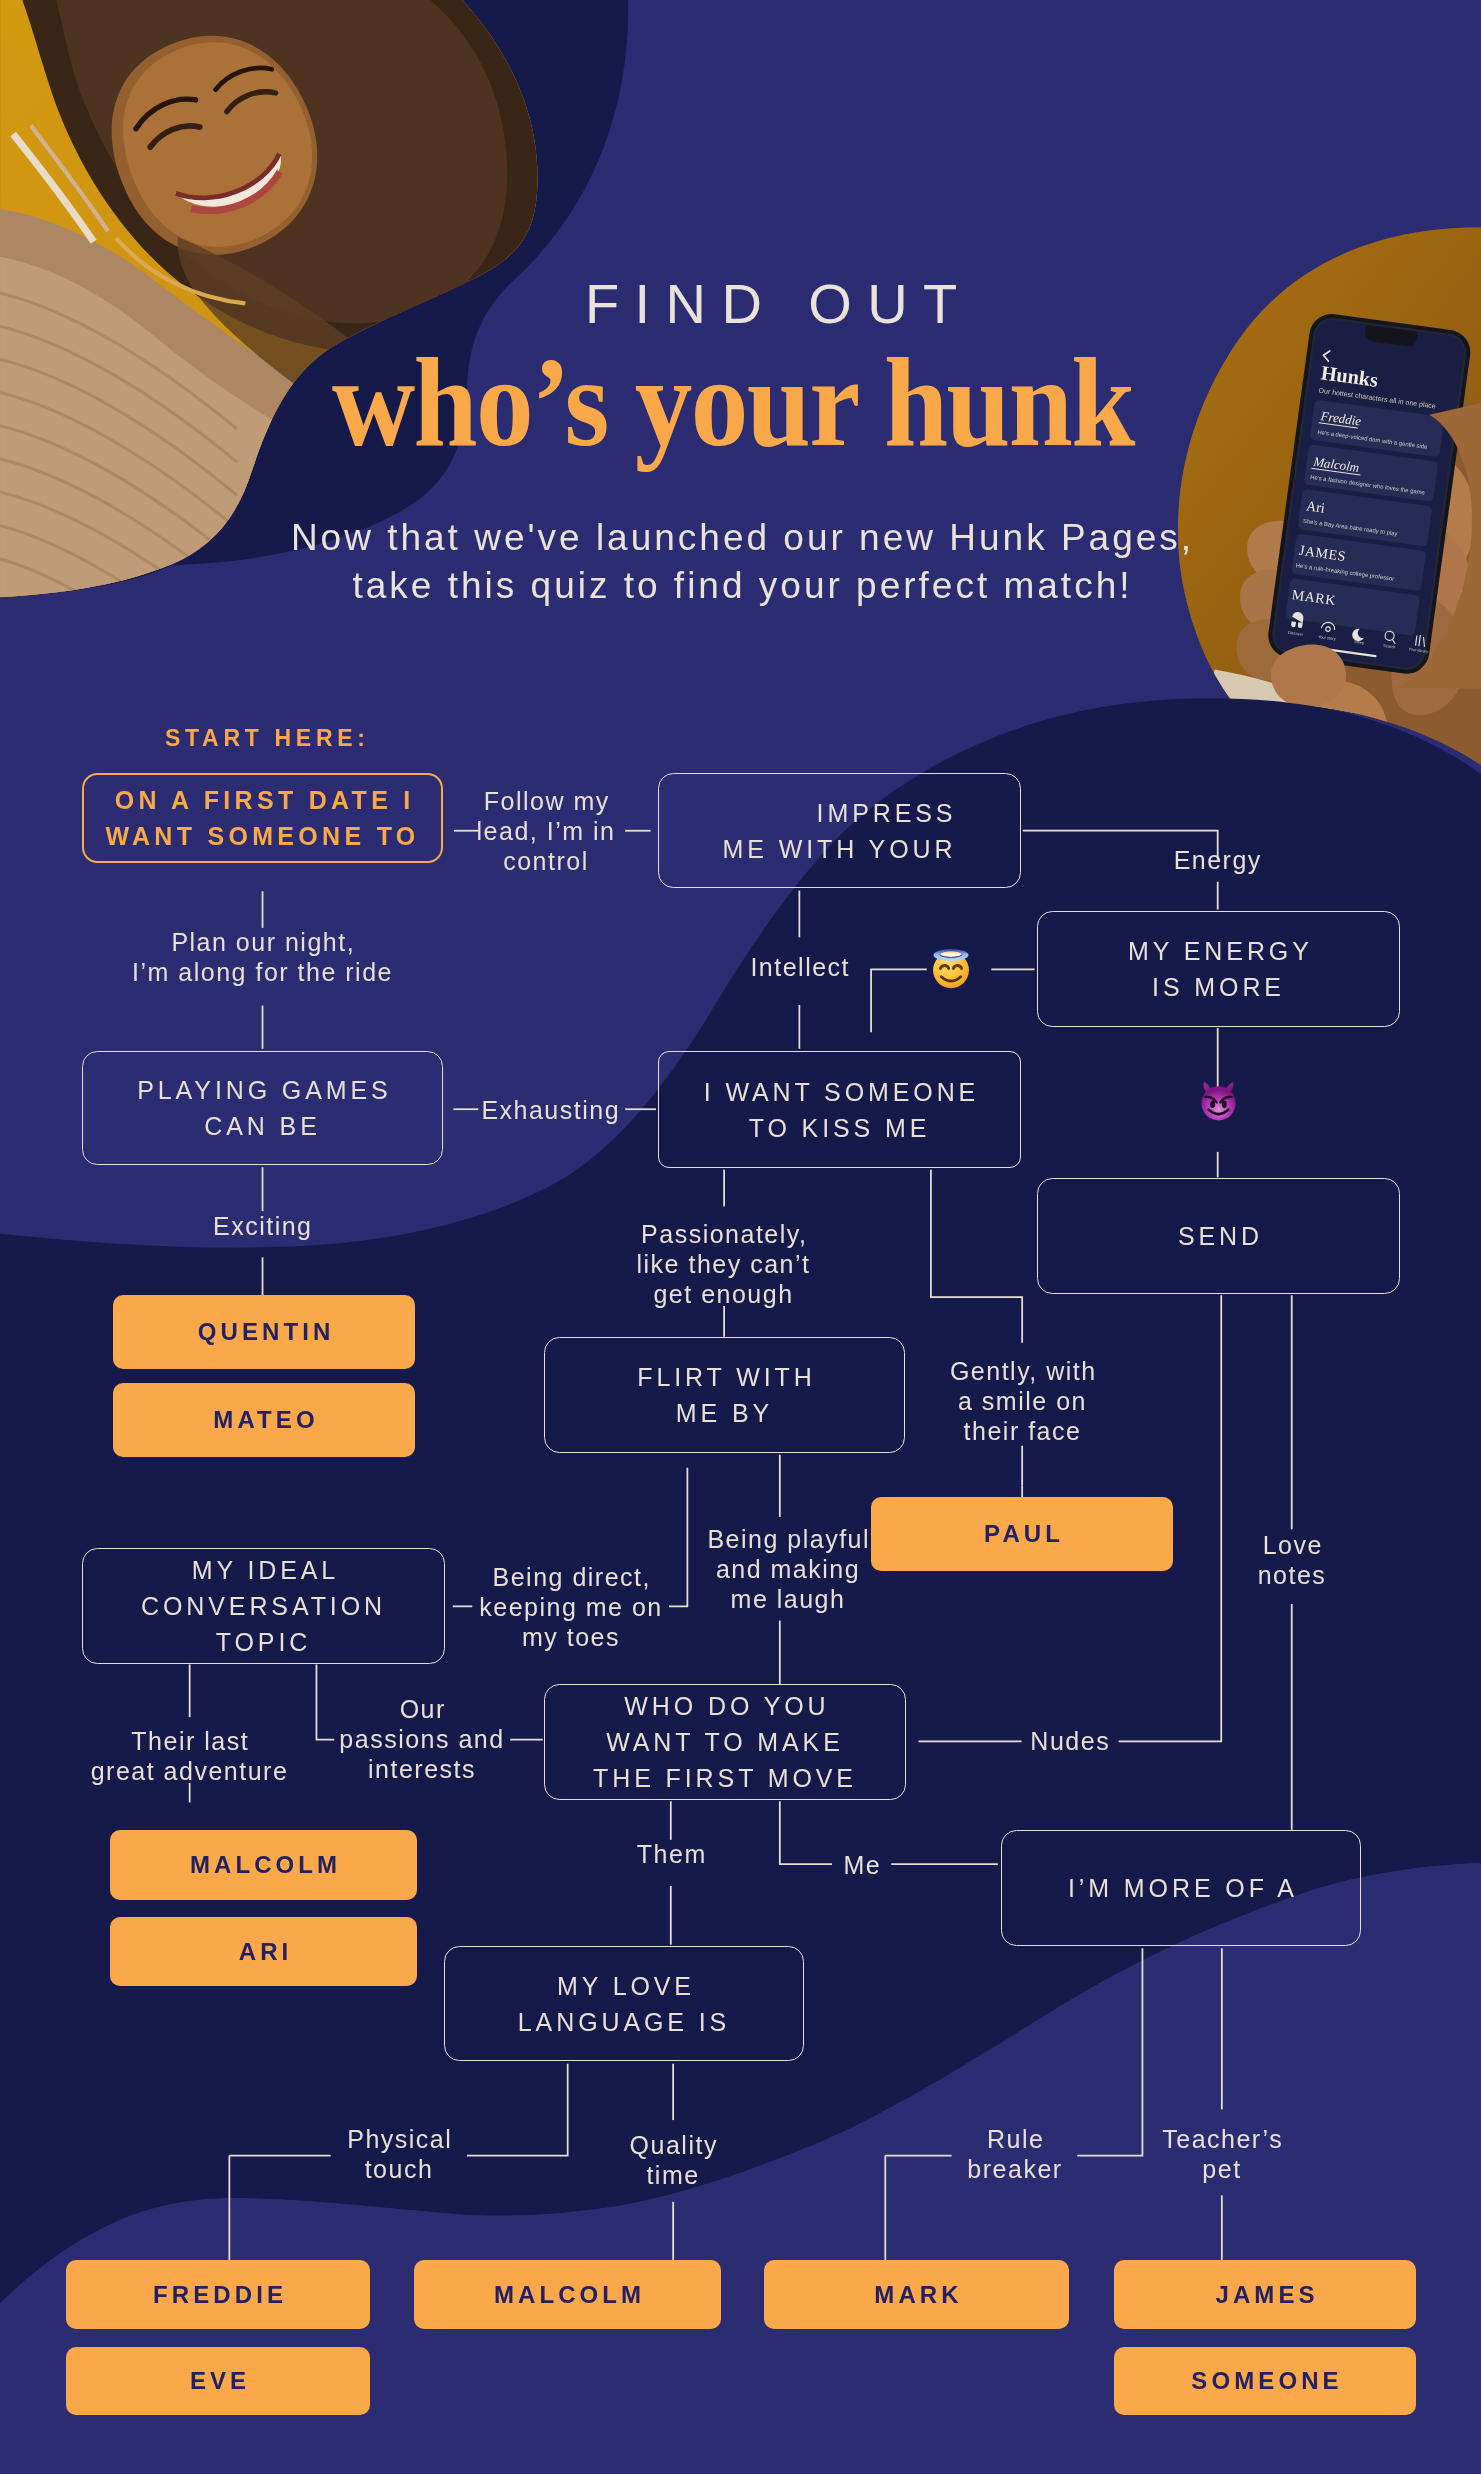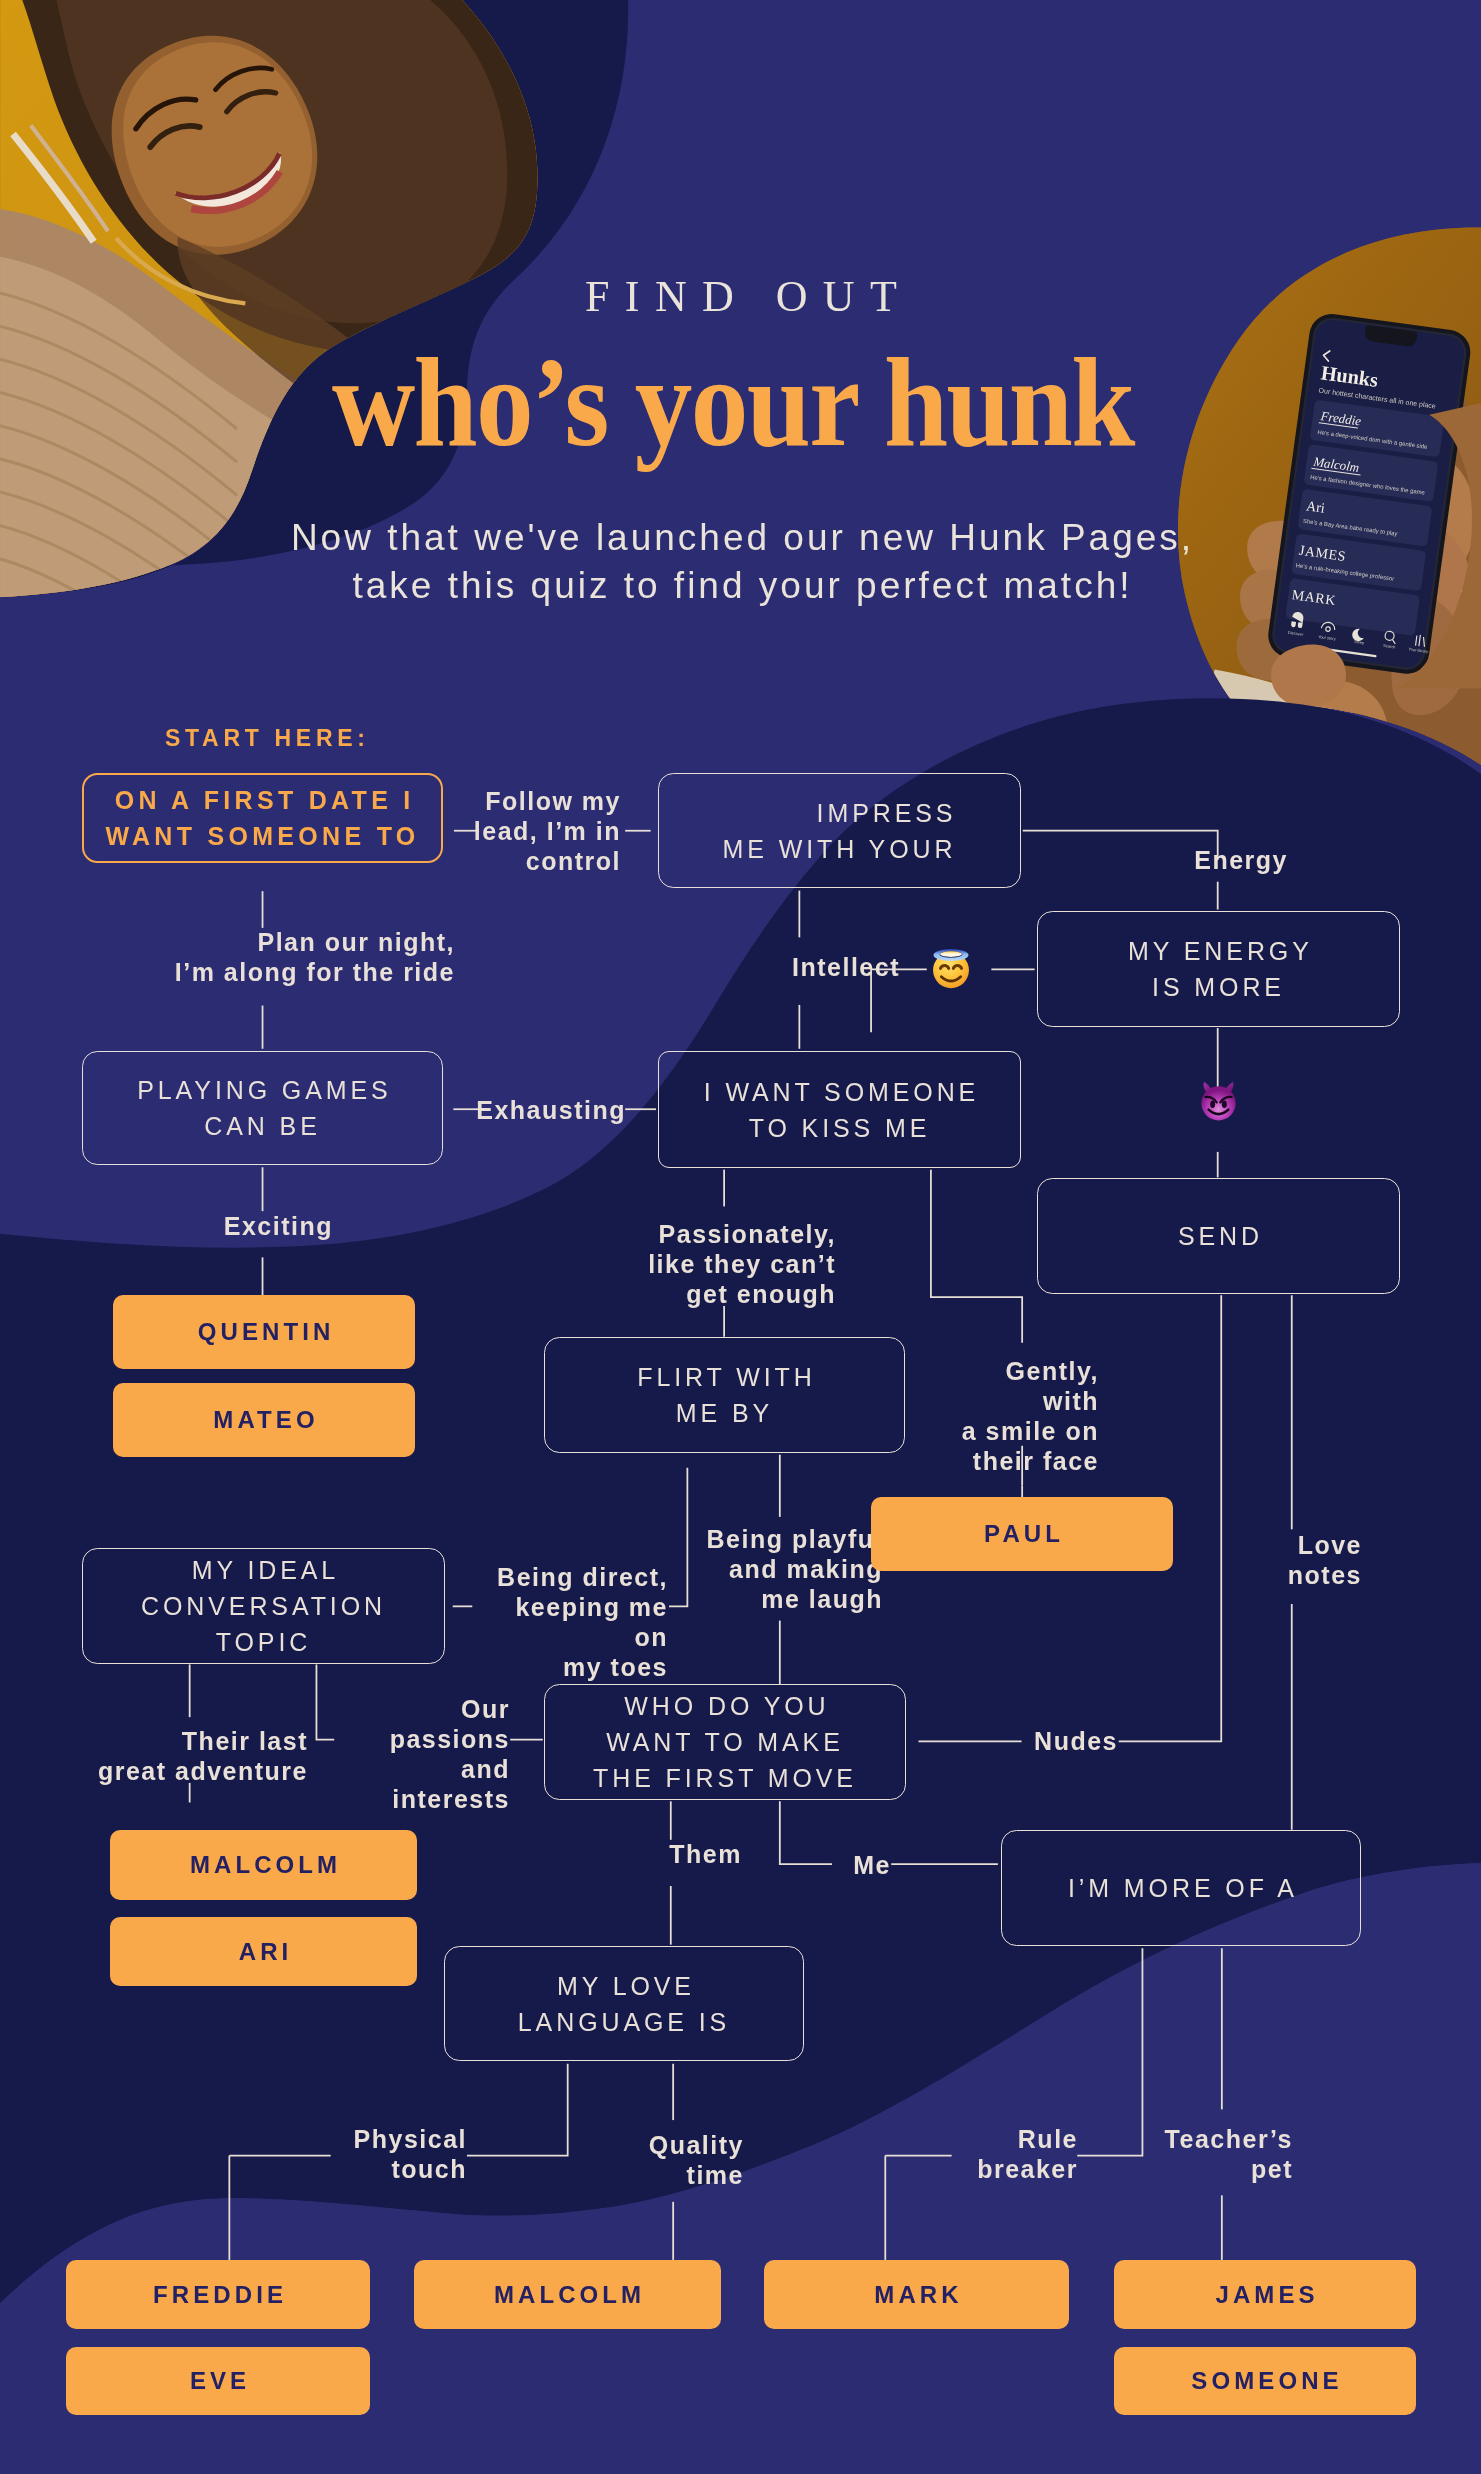--- a/index.html
+++ b/index.html
@@ -5,40 +5,40 @@
 <style>
   html,body{margin:0;padding:0;}
   body{width:1482px;height:2475px;overflow:hidden;background:#2c2c72;
        font-family:"Liberation Sans",sans-serif;}
   #root{position:relative;width:1482px;height:2475px;overflow:hidden;background:#2c2c72;}
 
   
   #bgsvg{position:absolute;left:0;top:0;width:1482px;height:2475px;}
 
   
-  .kicker{position:absolute;color:#e9e3da;font-size:44px;letter-spacing:15.4px;
-          font-weight:400;white-space:nowrap;font-family:Liberation Serif, serif;}
+  .kicker{position:absolute;color:#e9e3da;font-size:56px;letter-spacing:15.4px;
+          font-weight:400;white-space:nowrap;}
   .headline{position:absolute;color:#f9a94a;font-family:"Liberation Serif",serif;
             font-weight:700;white-space:nowrap;transform-origin:0 0;}
   .subhead{position:absolute;color:#e9e3da;font-size:37px;line-height:47px;
            text-align:center;font-weight:400;letter-spacing:3px;text-indent:3px;}
 
   
   .starthere{position:absolute;color:#f9a94a;font-size:23px;font-weight:700;
              letter-spacing:4.7px;white-space:nowrap;}
   .qbox{position:absolute;box-sizing:border-box;border:1.5px solid #e9e1d8;
         border-radius:15.4px;display:flex;align-items:center;justify-content:center;
         text-align:center;color:#e9e1d8;letter-spacing:3.9px;font-size:25px;
         line-height:36px;font-weight:400;text-indent:3.9px;}
   .qbox.start{border:2.4px solid #f9a94a;color:#f9a94a;font-weight:700;letter-spacing:4.3px;text-indent:4.3px;}
   .rbtn{position:absolute;box-sizing:border-box;background:#f9a94a;border-radius:10px;
         display:flex;align-items:center;justify-content:center;color:#232163;
         font-size:24px;font-weight:700;letter-spacing:4.1px;text-indent:4.1px;}
-  .lbl{position:absolute;color:#e9e1d8;font-size:25px;line-height:30px;font-weight:700;
-       text-align:right;letter-spacing:1.5px;text-indent:1.5px;}
+  .lbl{position:absolute;color:#e9e1d8;font-size:25px;line-height:30px;font-weight:400;
+       text-align:center;letter-spacing:1.5px;text-indent:1.5px;}
   .emoji{position:absolute;}
 
   
   #lines{position:absolute;left:0;top:0;width:1482px;height:2475px;}
 </style>
 </head>
 <body>
 
 <div id="root">
 

